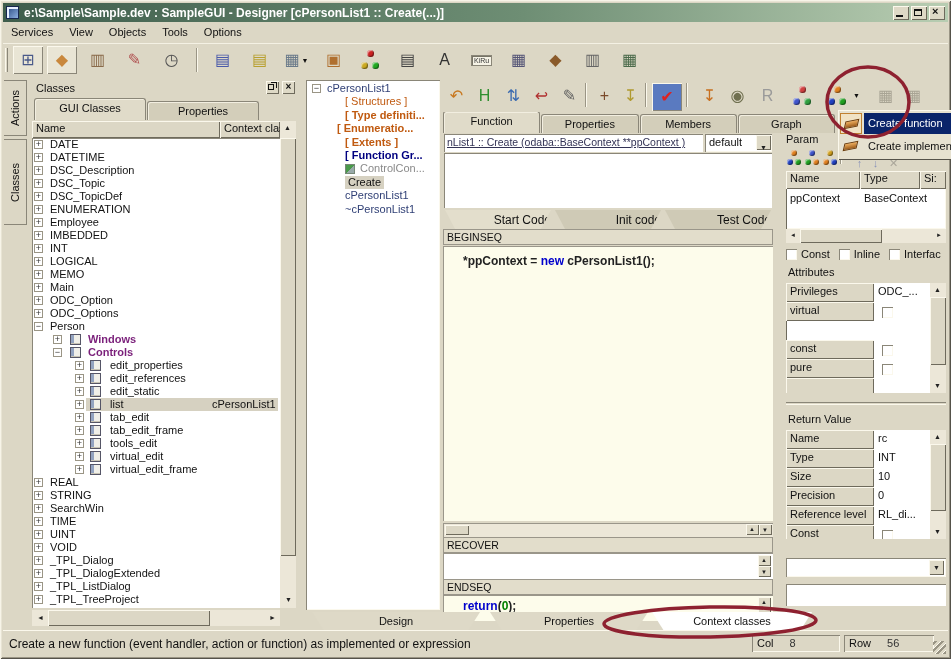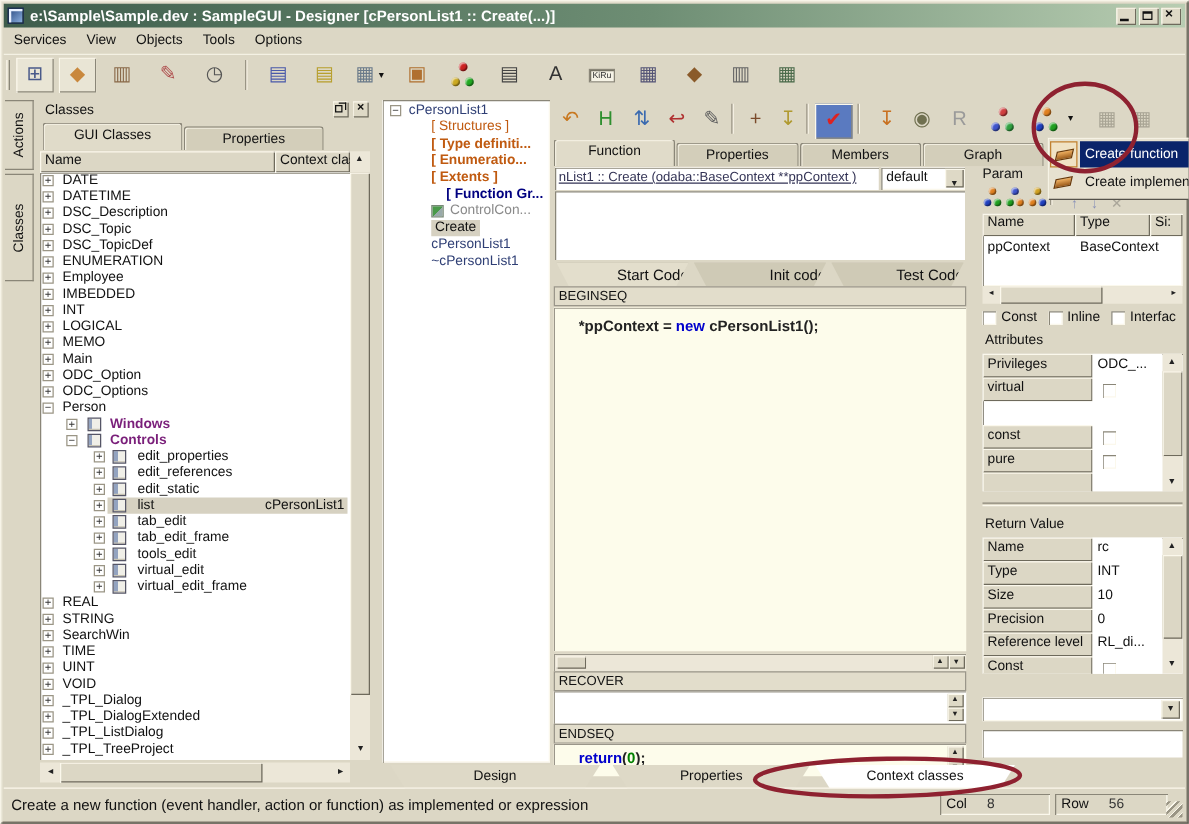--- a/index.html
+++ b/index.html
@@ -449,27 +449,27 @@
         <span class="expb" style="left: 6px;">−</span>
         <span class="mlabel cls-navy" style="left: 21px;">cPersonList1</span>
       </div>
       <div class="mrow" style="top: 15.4px;">
         <span class="mlabel cls-orange" style="left: 39px;">[ Structures ]</span>
       </div>
       <div class="mrow" style="top: 28.8px;">
         <span class="mlabel cls-orangeb" style="left: 39px;">[ Type definiti...</span>
       </div>
       <div class="mrow" style="top: 42.2px;">
-        <span class="mlabel cls-orangeb" style="left: 39px;">[ Enumeratio...</span>
+        <span class="mlabel cls-orangeb" style="left: 31px;">[ Enumeratio...</span>
       </div>
       <div class="mrow" style="top: 55.6px;">
         <span class="mlabel cls-orangeb" style="left: 39px;">[ Extents ]</span>
       </div>
       <div class="mrow" style="top: 69px;">
-        <span class="mlabel cls-navyb" style="left: 51px;">[ Function Gr...</span>
+        <span class="mlabel cls-navyb" style="left: 39px;">[ Function Gr...</span>
       </div>
       <div class="mrow" style="top: 82.4px;">
         <span class="cico" style="left: 39px;"></span>
         <span class="mlabel cls-gray" style="left: 54px;">ControlCon...</span>
       </div>
       <div class="mrow" style="top: 95.8px;">
         <span class="mlabel cls-black sel" style="left: 39px;">Create</span>
       </div>
       <div class="mrow" style="top: 109.2px;">
         <span class="mlabel cls-navy" style="left: 39px;">cPersonList1</span>

